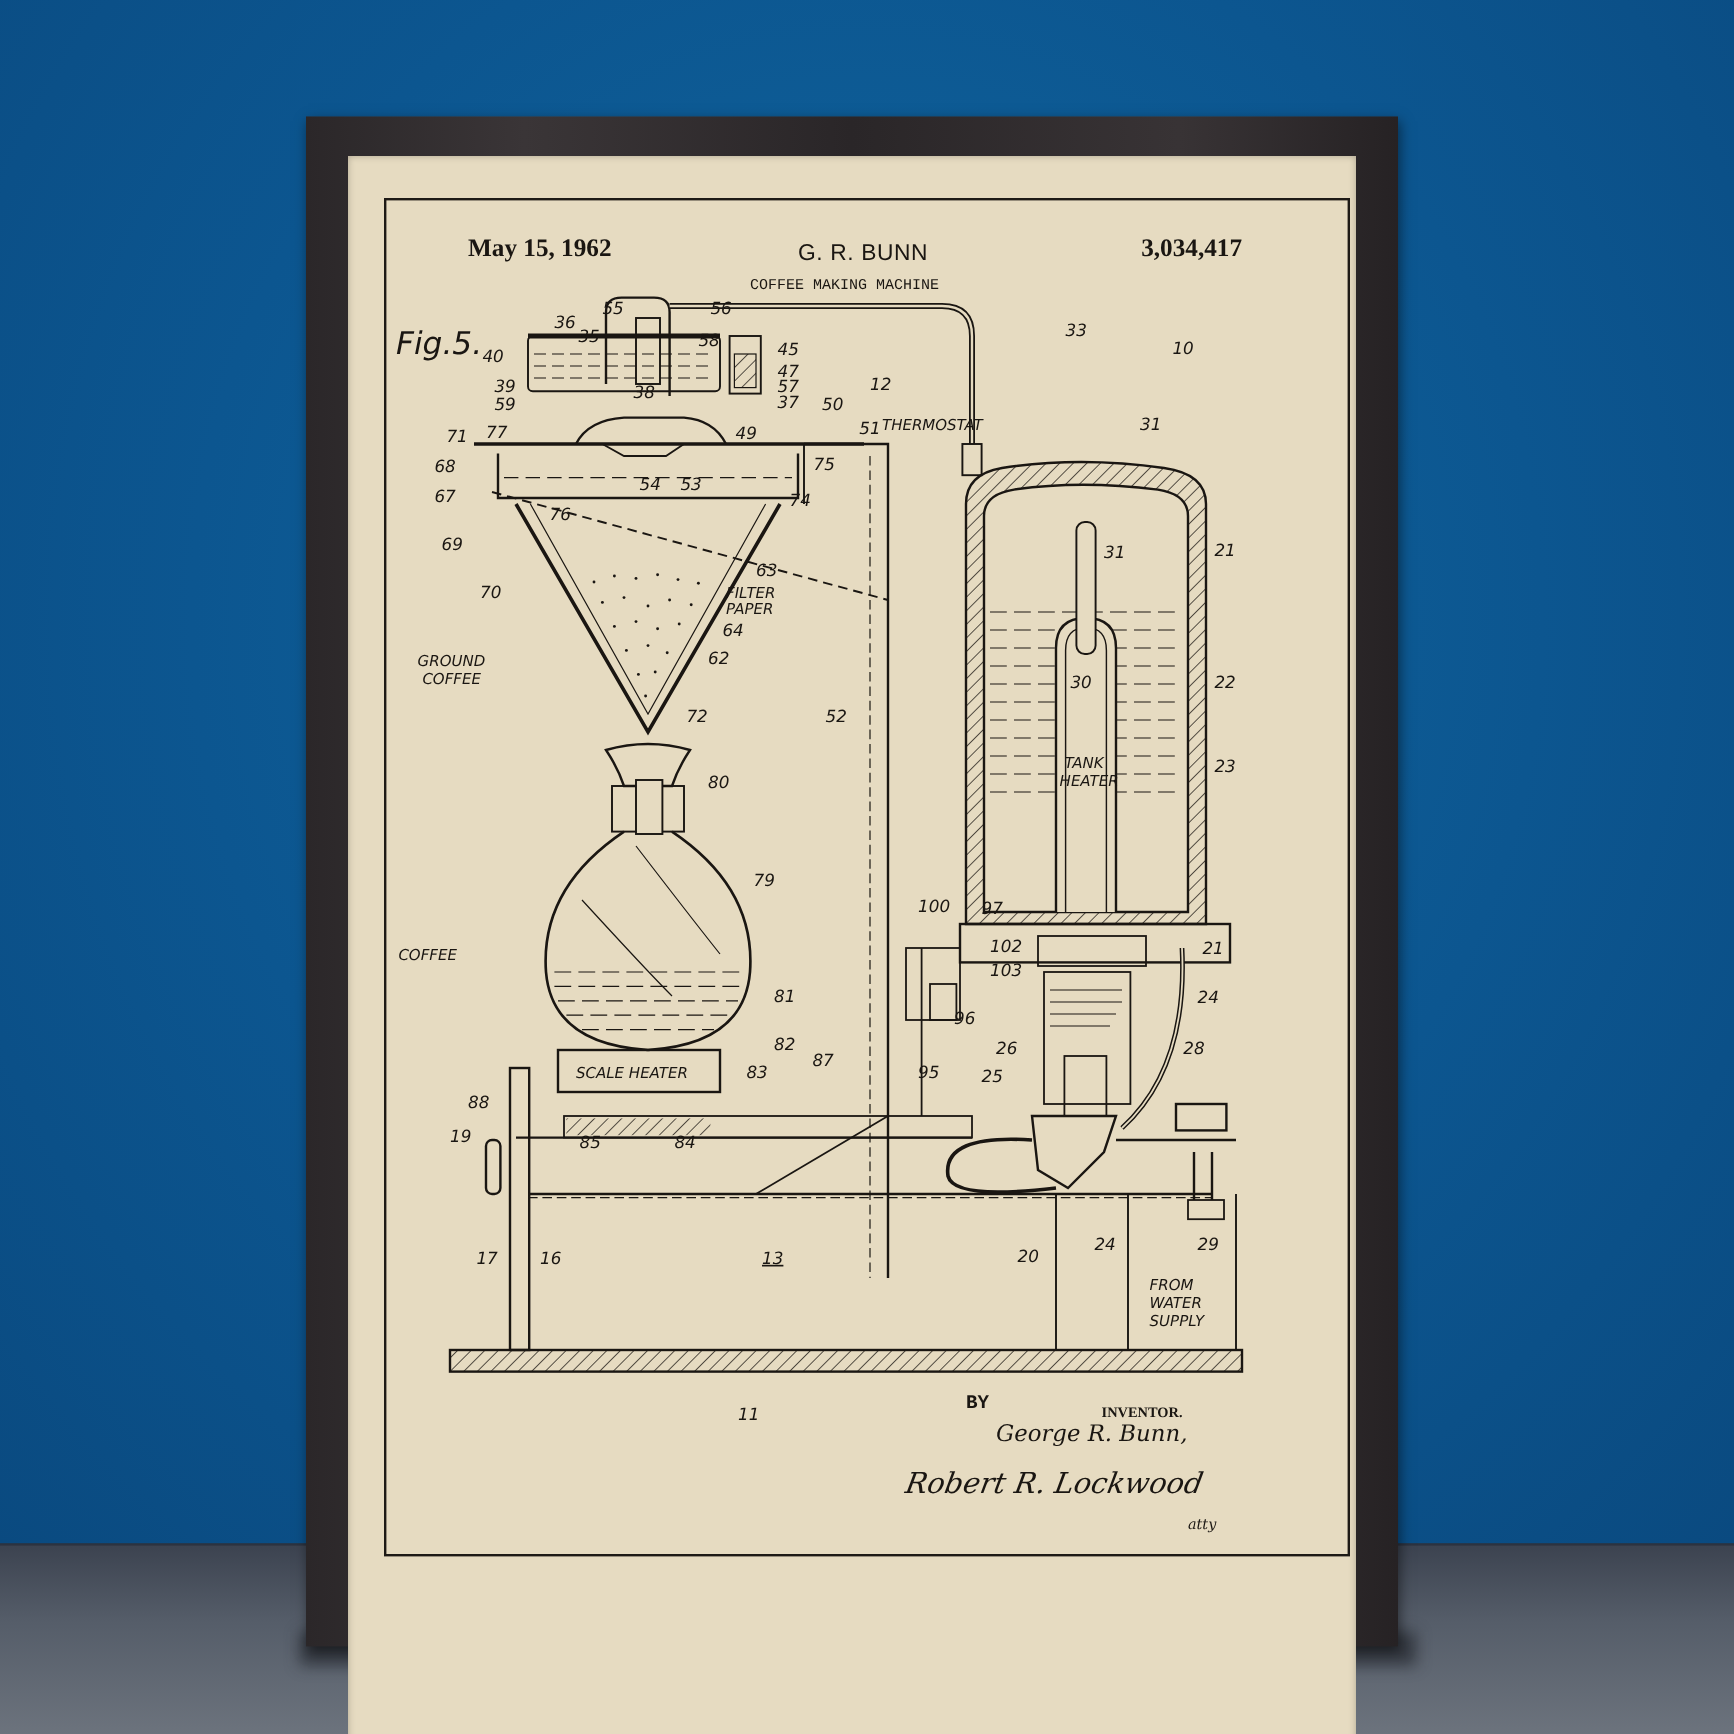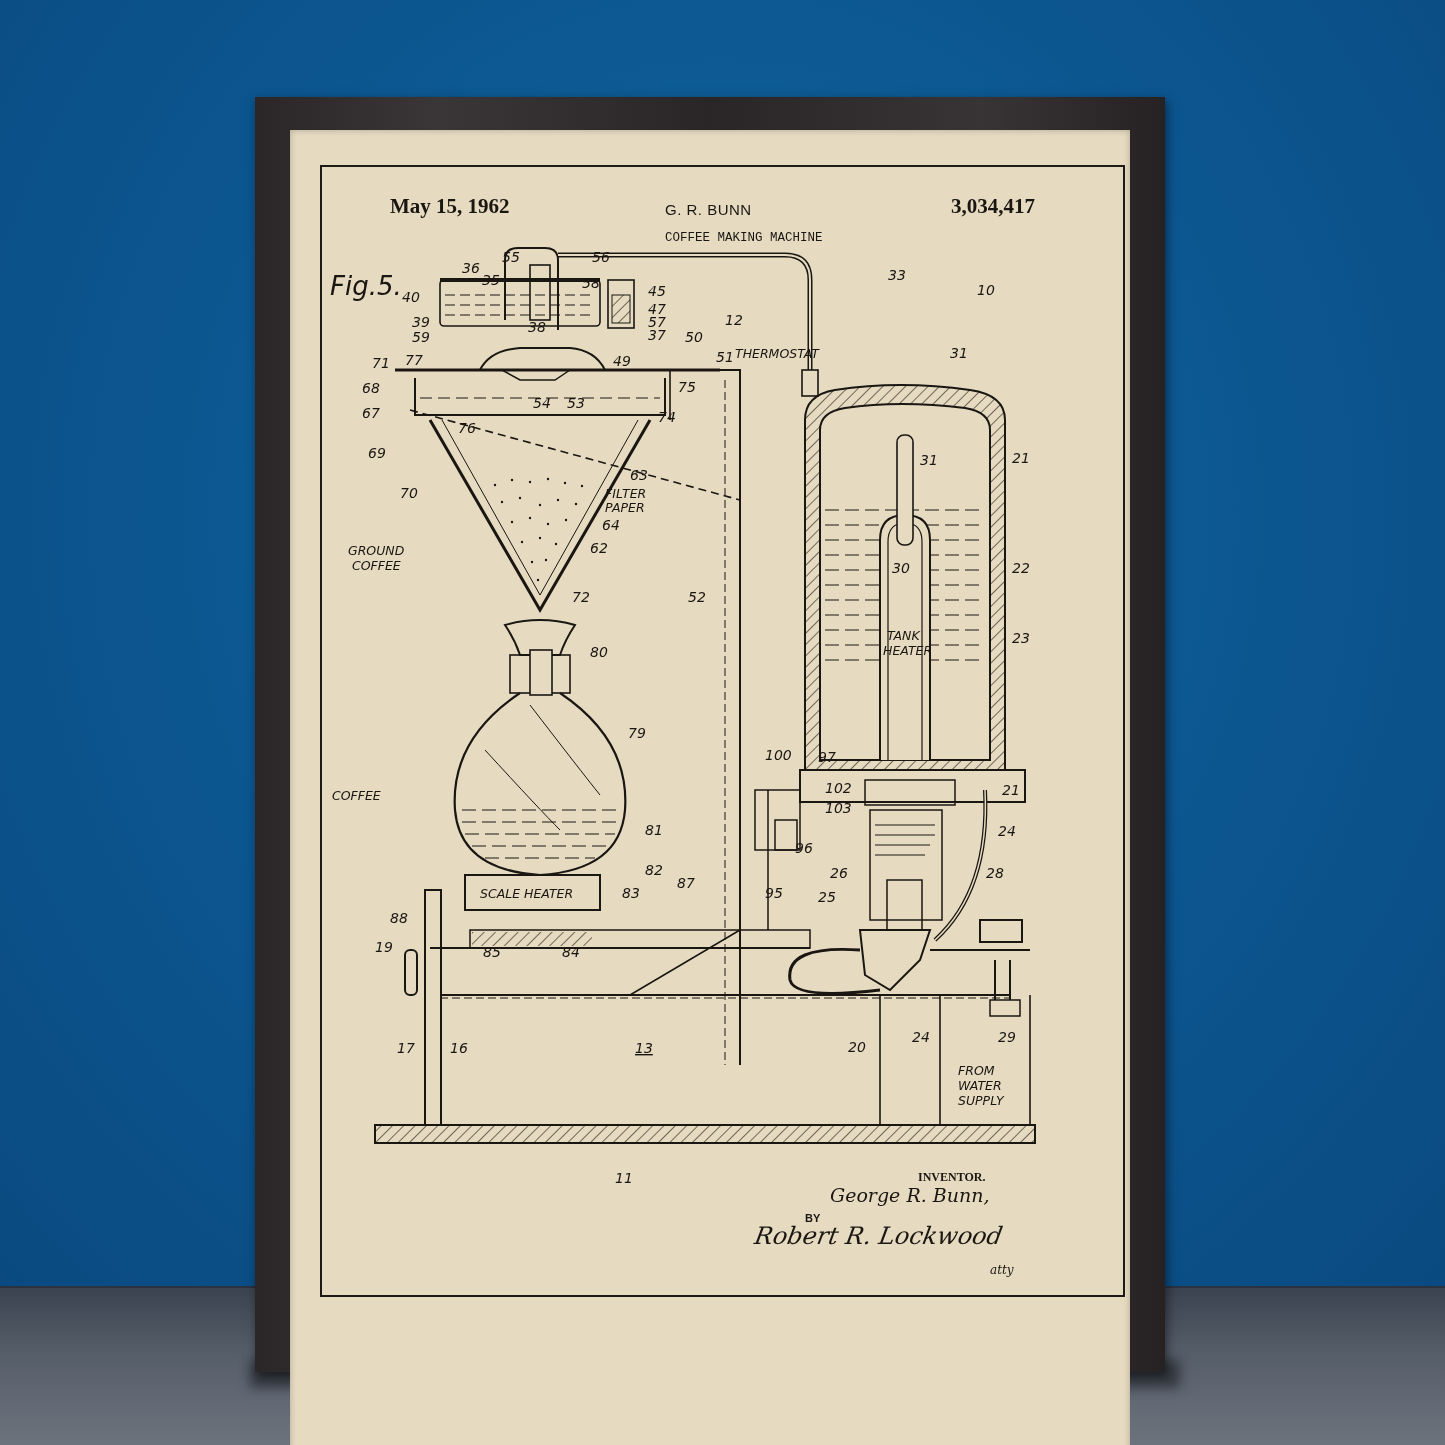--- a/index.html
+++ b/index.html
@@ -14,31 +14,31 @@
           background:rgba(20,22,28,.55);filter:blur(6px);}
   .frame{position:absolute;left:255px;top:97px;width:910px;height:1275px;
          background:linear-gradient(90deg,#2b2729 0%,#3a3537 20%,#2a2628 50%,#383335 80%,#262224 100%);
          box-shadow:2px 4px 10px rgba(0,0,0,.5);}
   .mat{position:absolute;left:290px;top:130px;width:840px;height:1346px;
        background:#e6dbc1;box-shadow:inset 0 0 6px rgba(0,0,0,.25);}
   .border-box{position:absolute;left:30px;top:35px;width:805px;height:1132px;
               border:2px solid #1e1a16;box-sizing:border-box;}
   .hdr{position:absolute;color:#1a1612;}
   .date{left:100px;top:64px;font-family:"Liberation Serif",serif;font-weight:bold;font-size:21px;}
-  .inventor{left:375px;top:71px;font-size:15px;letter-spacing:.5px;}
+  .inventor{left:375px;top:71px;font-size:19px;letter-spacing:.5px;}
   .patno{left:613px;top:64px;font-family:"Liberation Serif",serif;font-weight:bold;font-size:21px;margin-left:48px;}
-  .title{left:335px;top:101px;font-family:"Liberation Mono",monospace;font-size:12.5px;margin-left:40px;}
+  .title{left:335px;top:101px;font-family:"Liberation Mono",monospace;font-size:12.5px;}
   svg.drawing{position:absolute;left:0;top:0;width:840px;height:1210px;}
   svg text{font-family:"DejaVu Sans",sans-serif;font-style:italic;fill:#1a1612;}
   .lbl{font-size:14px;}
   .cap{font-size:12.5px;}
   .sig{position:absolute;color:#1a1612;}
   .inv-label{left:628px;top:1040px;font-family:"Liberation Serif",serif;font-size:12px;font-weight:bold;}
   .inv-name{left:540px;top:1054px;font-family:"DejaVu Serif",serif;font-style:italic;font-size:19px;}
-  .by{left:515px;top:1082px;font-family:Liberation Sans, sans-serif;font-size:11px;font-weight:bold;}
+  .by{left:515px;top:1030px;font-family:Liberation Mono, monospace;font-size:16px;font-weight:bold;}
   .att-name{left:465px;top:1092px;font-family:"DejaVu Serif",serif;font-style:italic;font-size:24px;transform:skewX(-10deg);}
   .atty{left:700px;top:1133px;font-family:"DejaVu Serif",serif;font-style:italic;font-size:12px;}
 </style>
 </head>
 <body>
 
 <div class="wall"></div>
 <div class="floor-edge"></div>
 <div class="floor"></div>
 <div class="shadow"></div>

